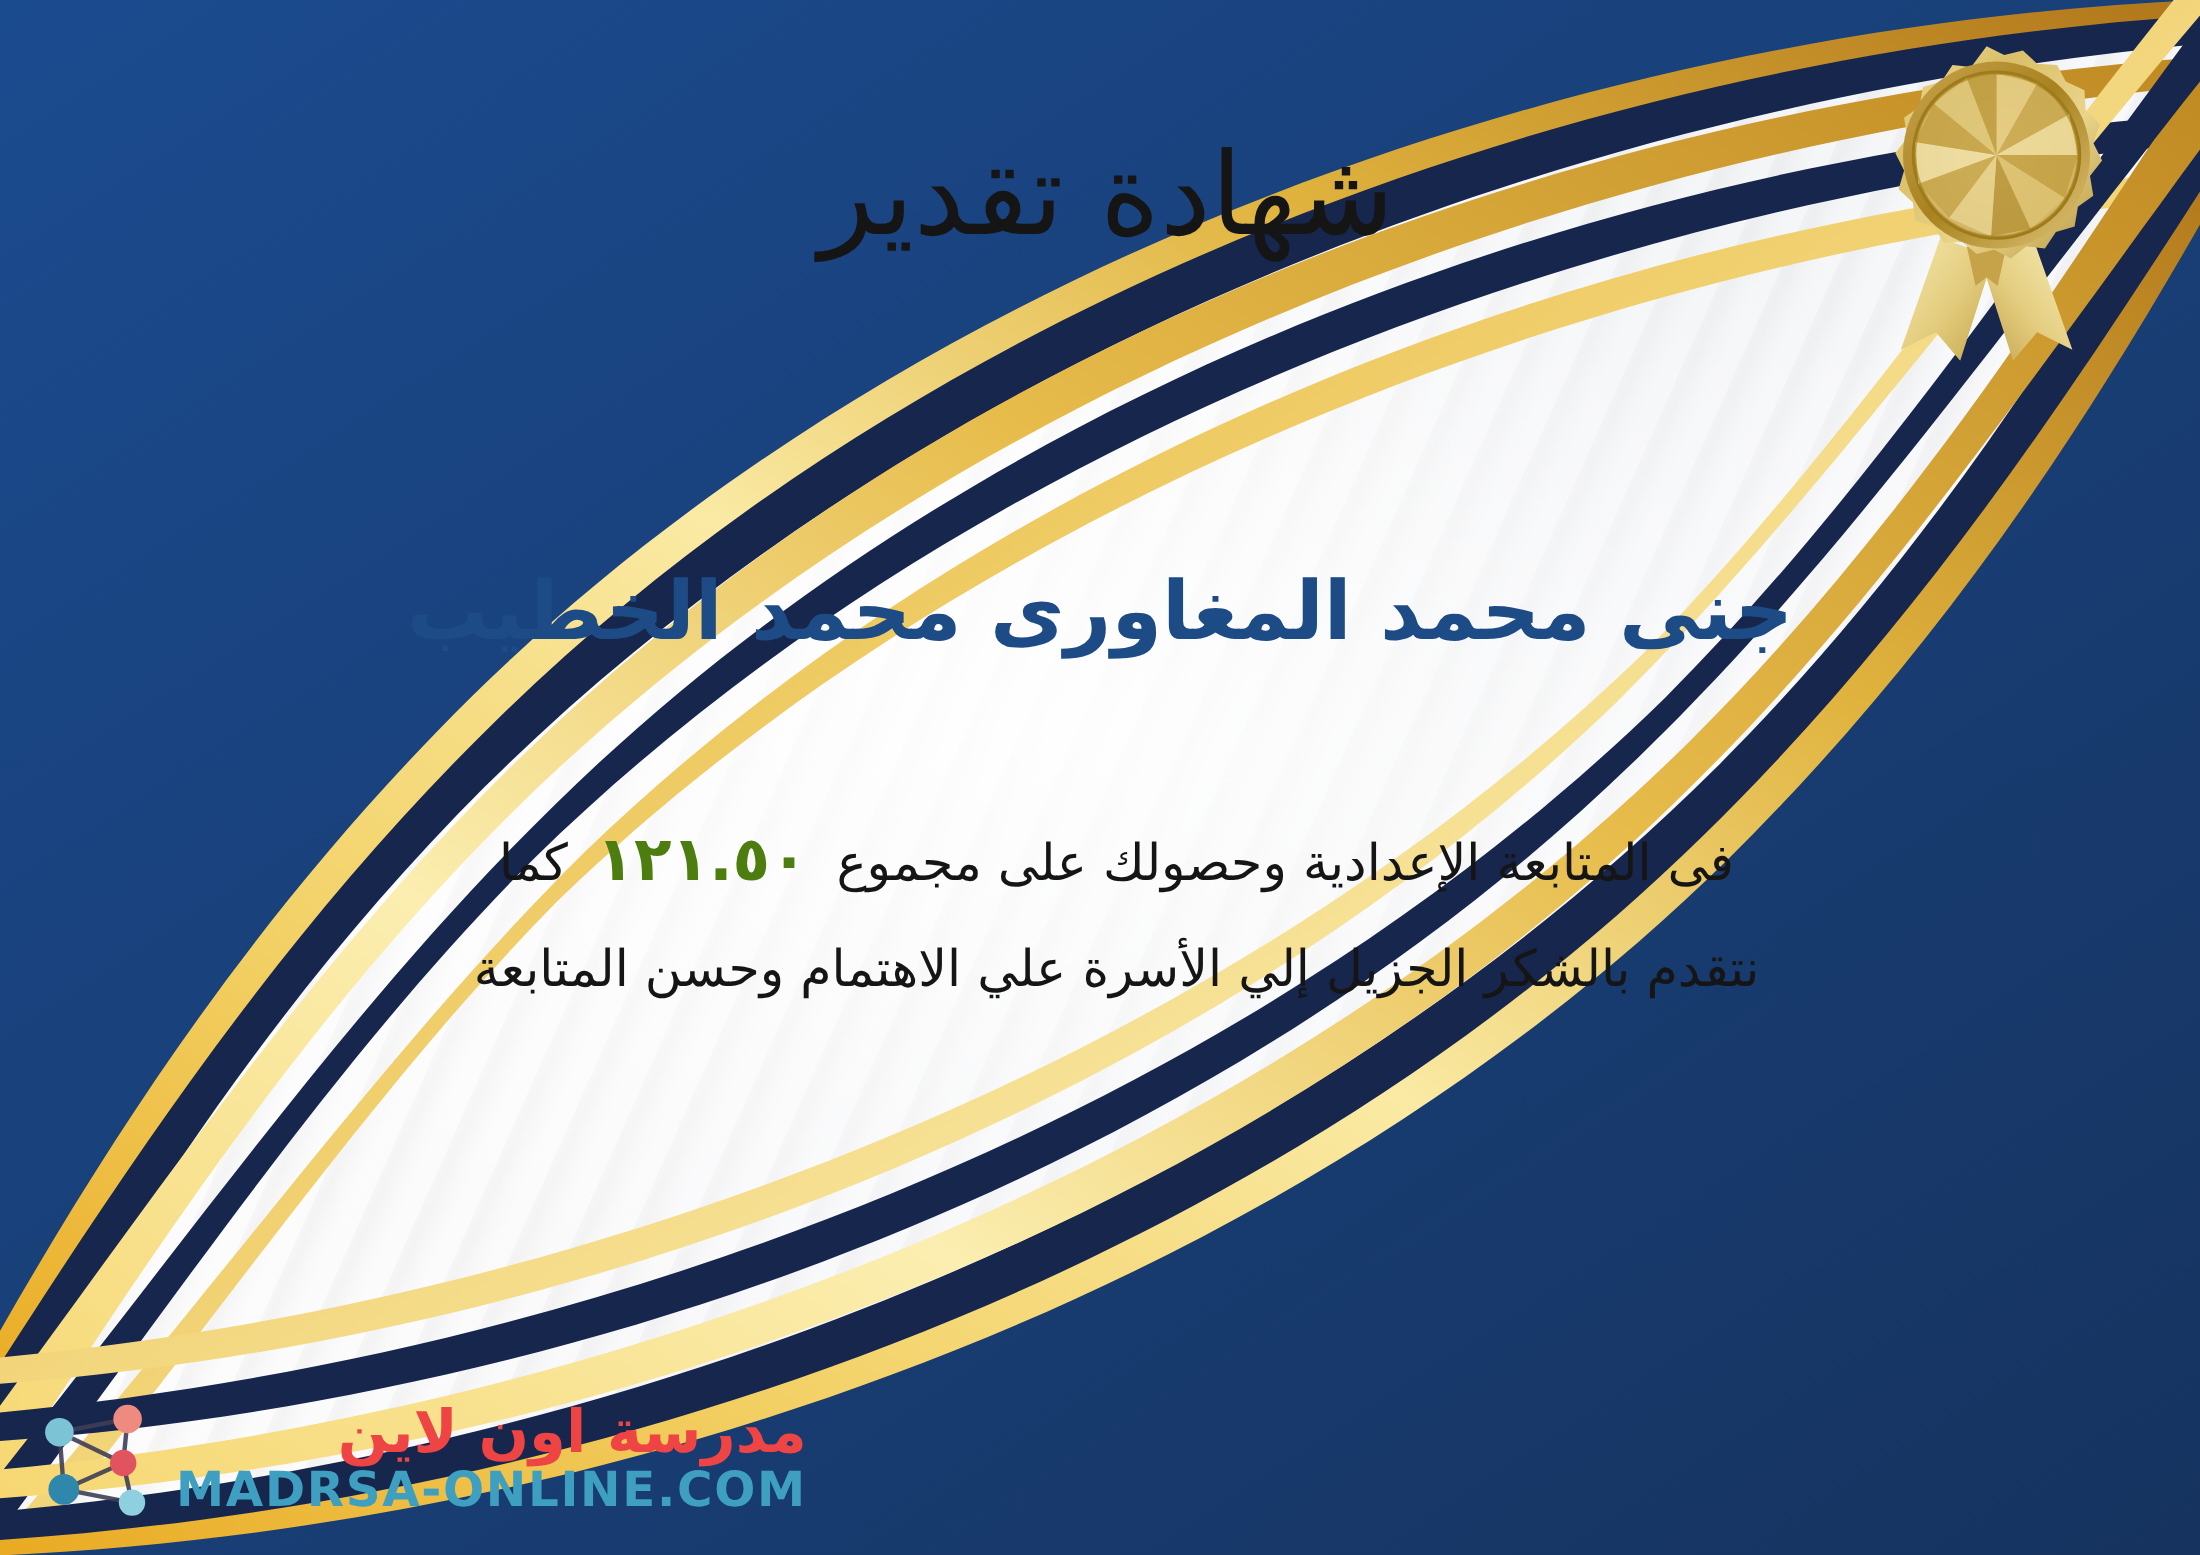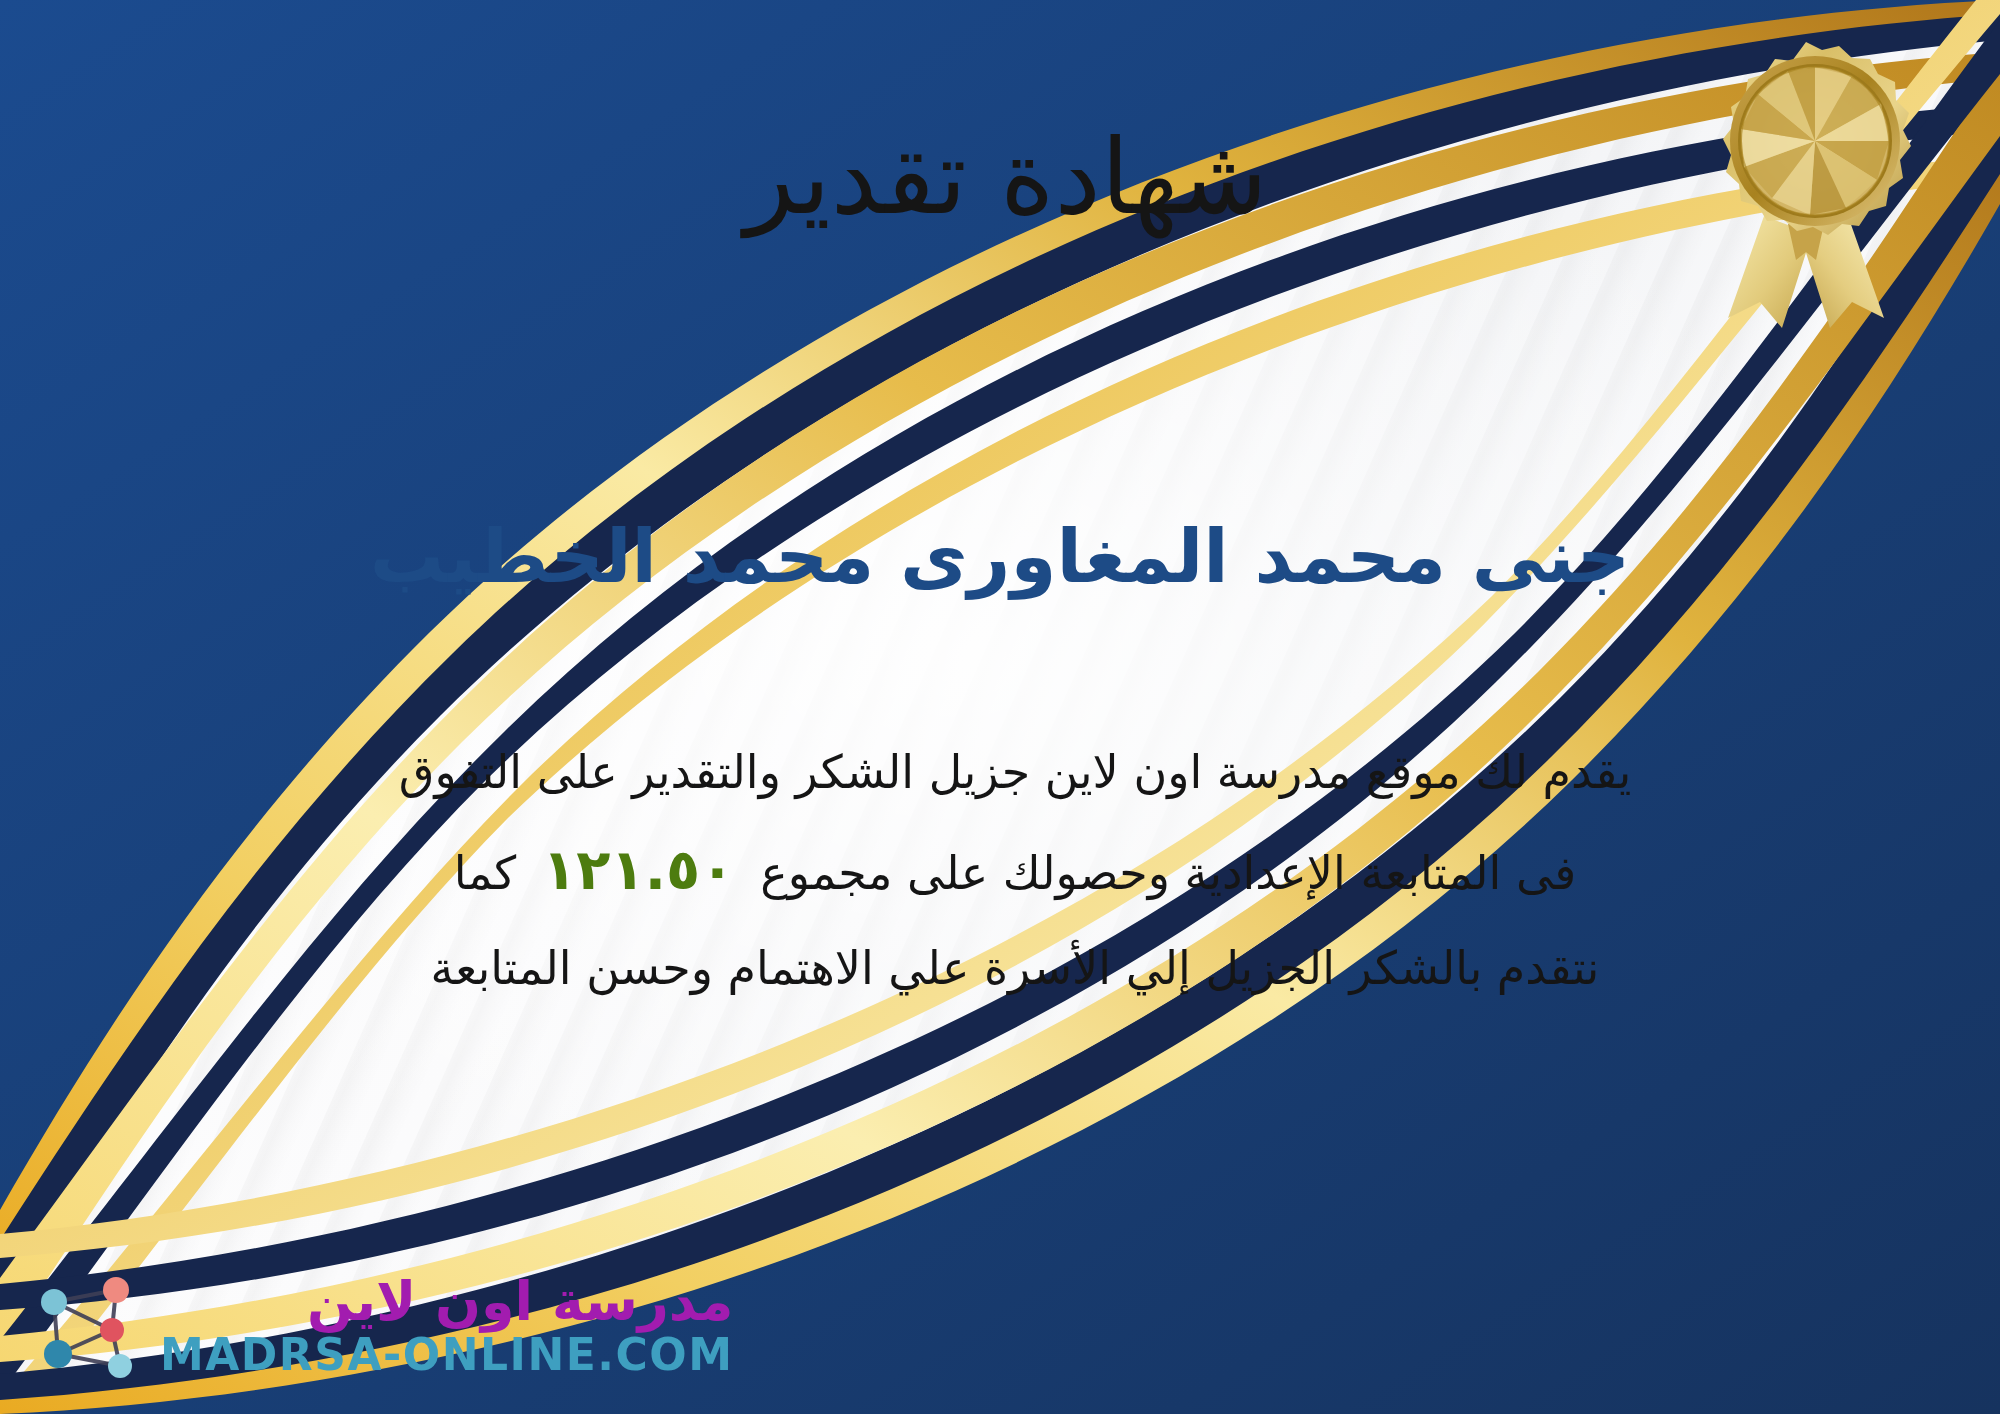--- a/index.html
+++ b/index.html
@@ -127,21 +127,21 @@
     z-index: 6;
   }
   .brand-text {
     display: flex;
     flex-direction: column;
     align-items: flex-start;
   }
   .brand-ar {
     font-size: 54px;
     font-weight: 700;
-    color: #a21caf;
+    color: #ef4444;
     line-height: 1.05;
     letter-spacing: 0px;
     direction: rtl;
   }
   .brand-url {
     font-size: 44px;
     font-weight: 700;
     color: #3e9fc0;
     letter-spacing: 1.5px;
     line-height: 1.1;
@@ -307,21 +307,20 @@
     </svg>
   </div>
 
   <div class="content">
 
     <div class="cert-title">شهادة تقدير</div>
 
     <div class="recipient-name">جنى محمد المغاورى محمد الخطيب</div>
 
     <div class="body-block">
-      <div class="body-line">يقدم لك موقع مدرسة اون لاين جزيل الشكر  والتقدير على التفوق</div>
       <div class="body-line">
         <span>فى المتابعة الإعدادية وحصولك على مجموع</span><span class="score">١٢١.٥٠</span><span>كما</span>
       </div>
       <div class="body-line">نتقدم  بالشكر الجزيل إلي الأسرة علي الاهتمام وحسن المتابعة</div>
     </div>
 
   </div>
 
   <div class="brand">
     <span class="brand-mark">

